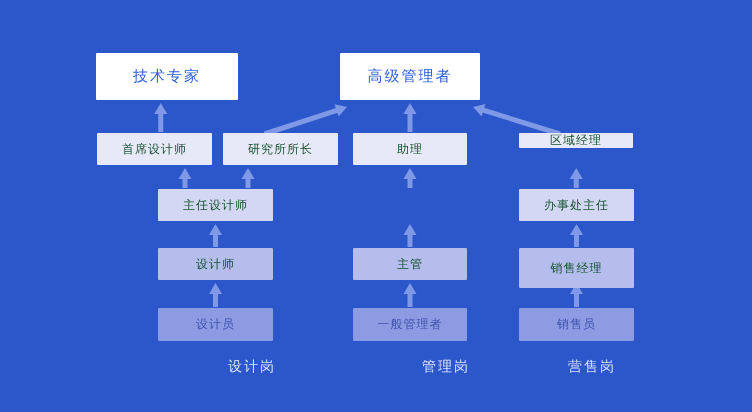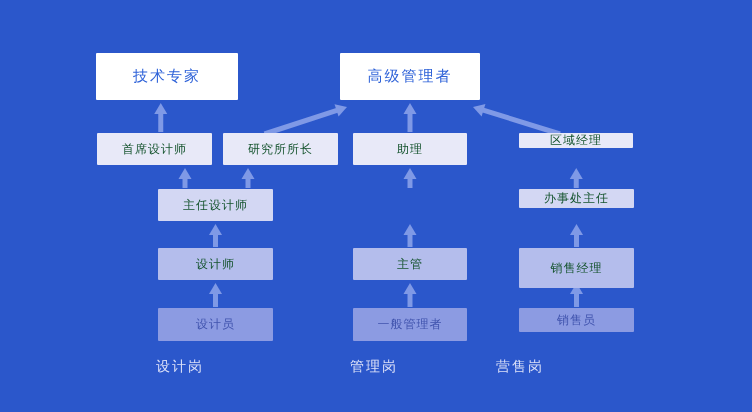--- a/index.html
+++ b/index.html
@@ -15,21 +15,21 @@
     display:flex; align-items:center; justify-content:center;
     font-size:12px; letter-spacing:1px; color:#14532d;
     border-radius:1px; white-space:nowrap;
   }
   .lv1 { background:#ffffff; color:#2e62d8; font-size:15px; letter-spacing:2px; }
   .lv2 { background:#e8e9f8; }
   .lv3 { background:#d3d7f3; }
   .lv4 { background:#b4bdec; }
   .lv5 { background:#8c9be2; color:#4154ae; }
   .col-label {
-    position:absolute; z-index:2; width:120px; text-align:left;
+    position:absolute; z-index:2; width:120px; text-align:right;
     color:#dbe0f8; font-size:14px; letter-spacing:2px;
   }
 </style>
 </head>
 <body>
 
 <div class="stage" id="stage">
 
   <svg class="arrows" id="arrows" width="752" height="412" viewBox="0 0 752 412">
       <line x1="215.5" y1="307" x2="215.5" y2="292" stroke="#7f99e6" stroke-width="5"></line>
@@ -64,27 +64,27 @@
 
   <div class="node lv1" id="node-tech_expert" style="left:96px;top:53px;width:142px;height:47px">技术专家</div>
   <div class="node lv1" id="node-senior_manager" style="left:340px;top:53px;width:140px;height:47px">高级管理者</div>
 
   <div class="node lv2" id="node-chief_designer" style="left:97px;top:133px;width:115px;height:32px">首席设计师</div>
   <div class="node lv2" id="node-institute_director" style="left:223px;top:133px;width:115px;height:32px">研究所所长</div>
   <div class="node lv2" id="node-assistant" style="left:353px;top:133px;width:114px;height:32px">助理</div>
   <div class="node lv2" id="node-regional_manager" style="left:519px;top:133px;width:114px;height:15px">区域经理</div>
 
   <div class="node lv3" id="node-director_designer" style="left:158px;top:189px;width:115px;height:32px">主任设计师</div>
-  <div class="node lv3" id="node-office_director" style="left:519px;top:189px;width:115px;height:19px">办事处主任</div>
+  <div class="node lv3" id="node-office_director" style="left:519px;top:189px;width:115px;height:32px">办事处主任</div>
 
   <div class="node lv4" id="node-designer" style="left:158px;top:248px;width:115px;height:32px">设计师</div>
   <div class="node lv4" id="node-supervisor" style="left:353px;top:248px;width:114px;height:32px">主管</div>
   <div class="node lv4" id="node-sales_manager" style="left:519px;top:248px;width:115px;height:40px">销售经理</div>
 
   <div class="node lv5" id="node-junior_designer" style="left:158px;top:308px;width:115px;height:33px">设计员</div>
   <div class="node lv5" id="node-general_manager" style="left:353px;top:308px;width:114px;height:33px">一般管理者</div>
-  <div class="node lv5" id="node-salesperson" style="left:519px;top:308px;width:115px;height:24px">销售员</div>
+  <div class="node lv5" id="node-salesperson" style="left:519px;top:308px;width:115px;height:33px">销售员</div>
 
   <div class="col-label" style="left:156px;top:358px">设计岗</div>
   <div class="col-label" style="left:350px;top:358px">管理岗</div>
   <div class="col-label" style="left:496px;top:358px">营售岗</div>
 
 </div>
 
 </body></html>

